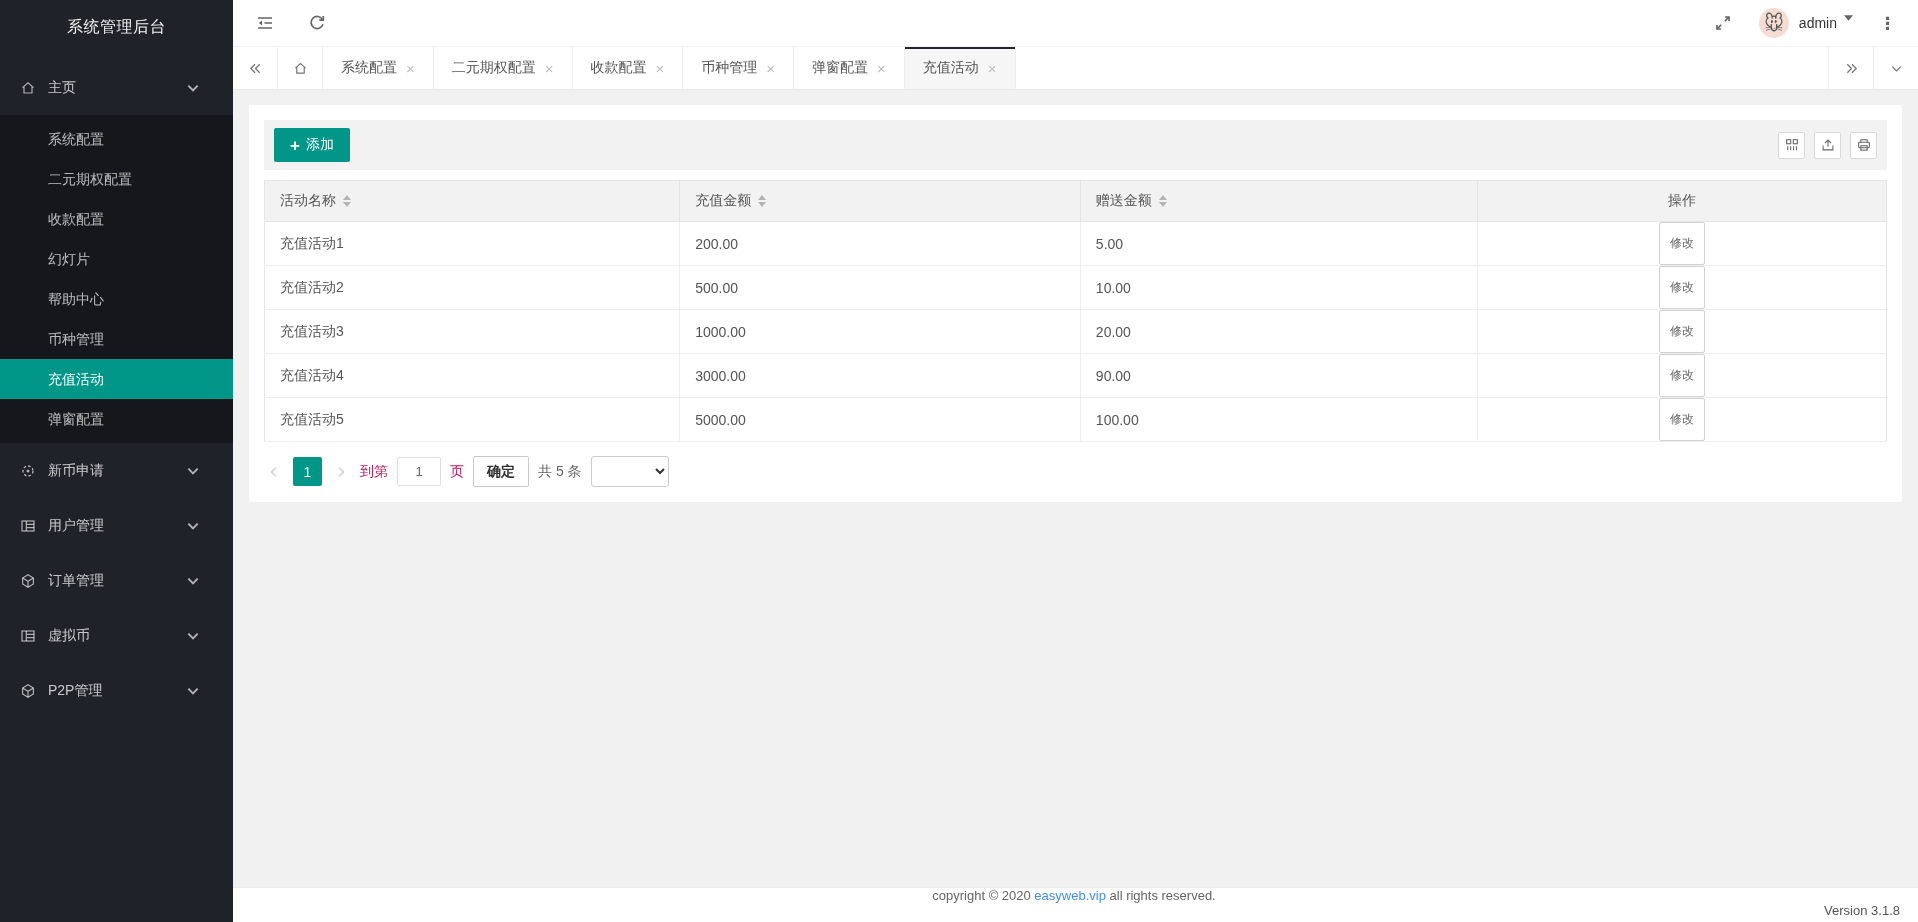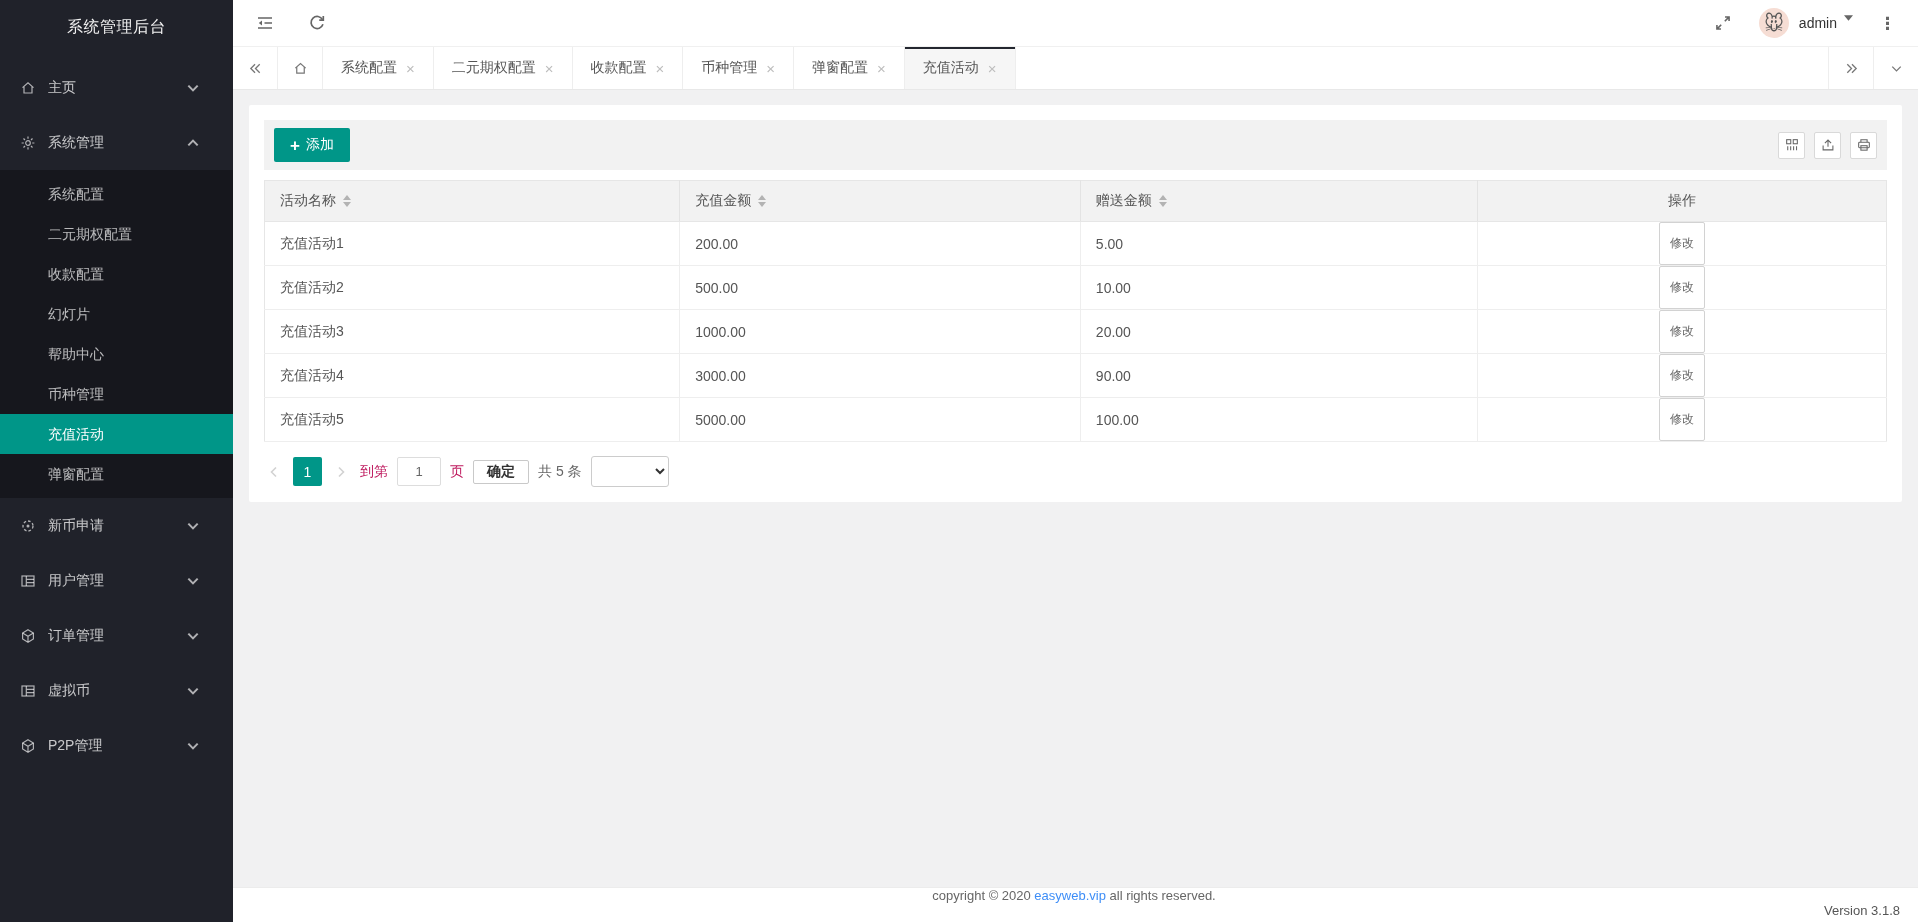--- a/index.html
+++ b/index.html
@@ -72,21 +72,21 @@
   .sort .dn{border-top:5px solid #b3b3b3;}
   .btn-edit{background:#fff; border:1px solid #d2d2d2; border-radius:2px; padding:12px 10px; font-size:12px; color:#666; cursor:pointer; font-family:inherit;}
 
   
   .pager{display:flex; align-items:center; margin-top:14px; gap:9px; font-size:14px;}
   .pg-arrow{color:#d2d2d2; display:inline-flex; width:20px; justify-content:center; cursor:default;}
   .pg-arrow svg{width:12px; height:12px;}
   .pg-num{width:29px; height:29px; background:var(--accent); color:#fff; border-radius:2px; display:flex; align-items:center; justify-content:center; font-size:14px; cursor:pointer;}
   .pg-text{color:#be185d;}
   .pg-input{width:44px; height:29px; border:1px solid #ddd; border-radius:2px; text-align:center; color:#666; font-size:13px; background:#fff; font-family:inherit;}
-  .pg-btn{height:24px; padding:0 13px; background:#fff; border:1px solid #c9c9c9; border-radius:2px; color:#333; font-weight:bold; font-size:14px; cursor:pointer; font-family:inherit;}
+  .pg-btn{height:31px; padding:0 13px; background:#fff; border:1px solid #c9c9c9; border-radius:2px; color:#333; font-weight:bold; font-size:14px; cursor:pointer; font-family:inherit;}
   .pg-total{color:#666;}
   .pg-select{height:31px; border:1px solid #ccc; border-radius:3px; color:#333; font-size:13px; background:#fff; padding:14px 4px; font-family:inherit;}
 
   
   .footer{height:35px; background:#fff; border-top:1px solid #ececec; display:flex; align-items:center; padding:0 18px 0 15px; font-size:13px; color:#666;flex-direction:column;}
   .footer a{color:var(--link-blue); text-decoration:none; cursor:pointer;}
   .footer .version{margin-left:auto; color:#555;}
 </style>
 </head>
 <body>
@@ -99,34 +99,20 @@
         <div class="side-item">
           <span class="icon ">
             <svg viewBox="0 0 16 16" fill="none" stroke="currentColor" stroke-width="1.2">
               <path d="M2.5 7.6 8 2.8l5.5 4.8M4 6.6V13h8V6.6"></path>
             </svg>
           </span>
           <span class="side-label">主页</span>
           <span class="icon side-caret">
             <svg viewBox="0 0 12 12" fill="none" stroke="currentColor" stroke-width="1.5">
               <path d="M2.5 4.2 6 7.8l3.5-3.6"></path>
-            </svg>
-          </span>
-        </div>
-        <div class="side-item">
-          <span class="icon ">
-            <svg viewBox="0 0 16 16" fill="none" stroke="currentColor" stroke-width="1.2">
-              <circle cx="8" cy="8" r="2.3"></circle>
-              <path d="M8 1.6v2.2M8 12.2v2.2M1.6 8h2.2M12.2 8h2.2M3.5 3.5l1.5 1.5M11 11l1.5 1.5M12.5 3.5 11 5M5 11l-1.5 1.5"></path>
-            </svg>
-          </span>
-          <span class="side-label">系统管理</span>
-          <span class="icon side-caret">
-            <svg viewBox="0 0 12 12" fill="none" stroke="currentColor" stroke-width="1.5">
-              <path d="M2.5 7.8 6 4.2l3.5 3.6"></path>
             </svg>
           </span>
         </div>
         <div class="side-sub">
           <div class="side-sub-item">系统配置</div>
           <div class="side-sub-item">二元期权配置</div>
           <div class="side-sub-item">收款配置</div>
           <div class="side-sub-item">幻灯片</div>
           <div class="side-sub-item">帮助中心</div>
           <div class="side-sub-item">币种管理</div>

